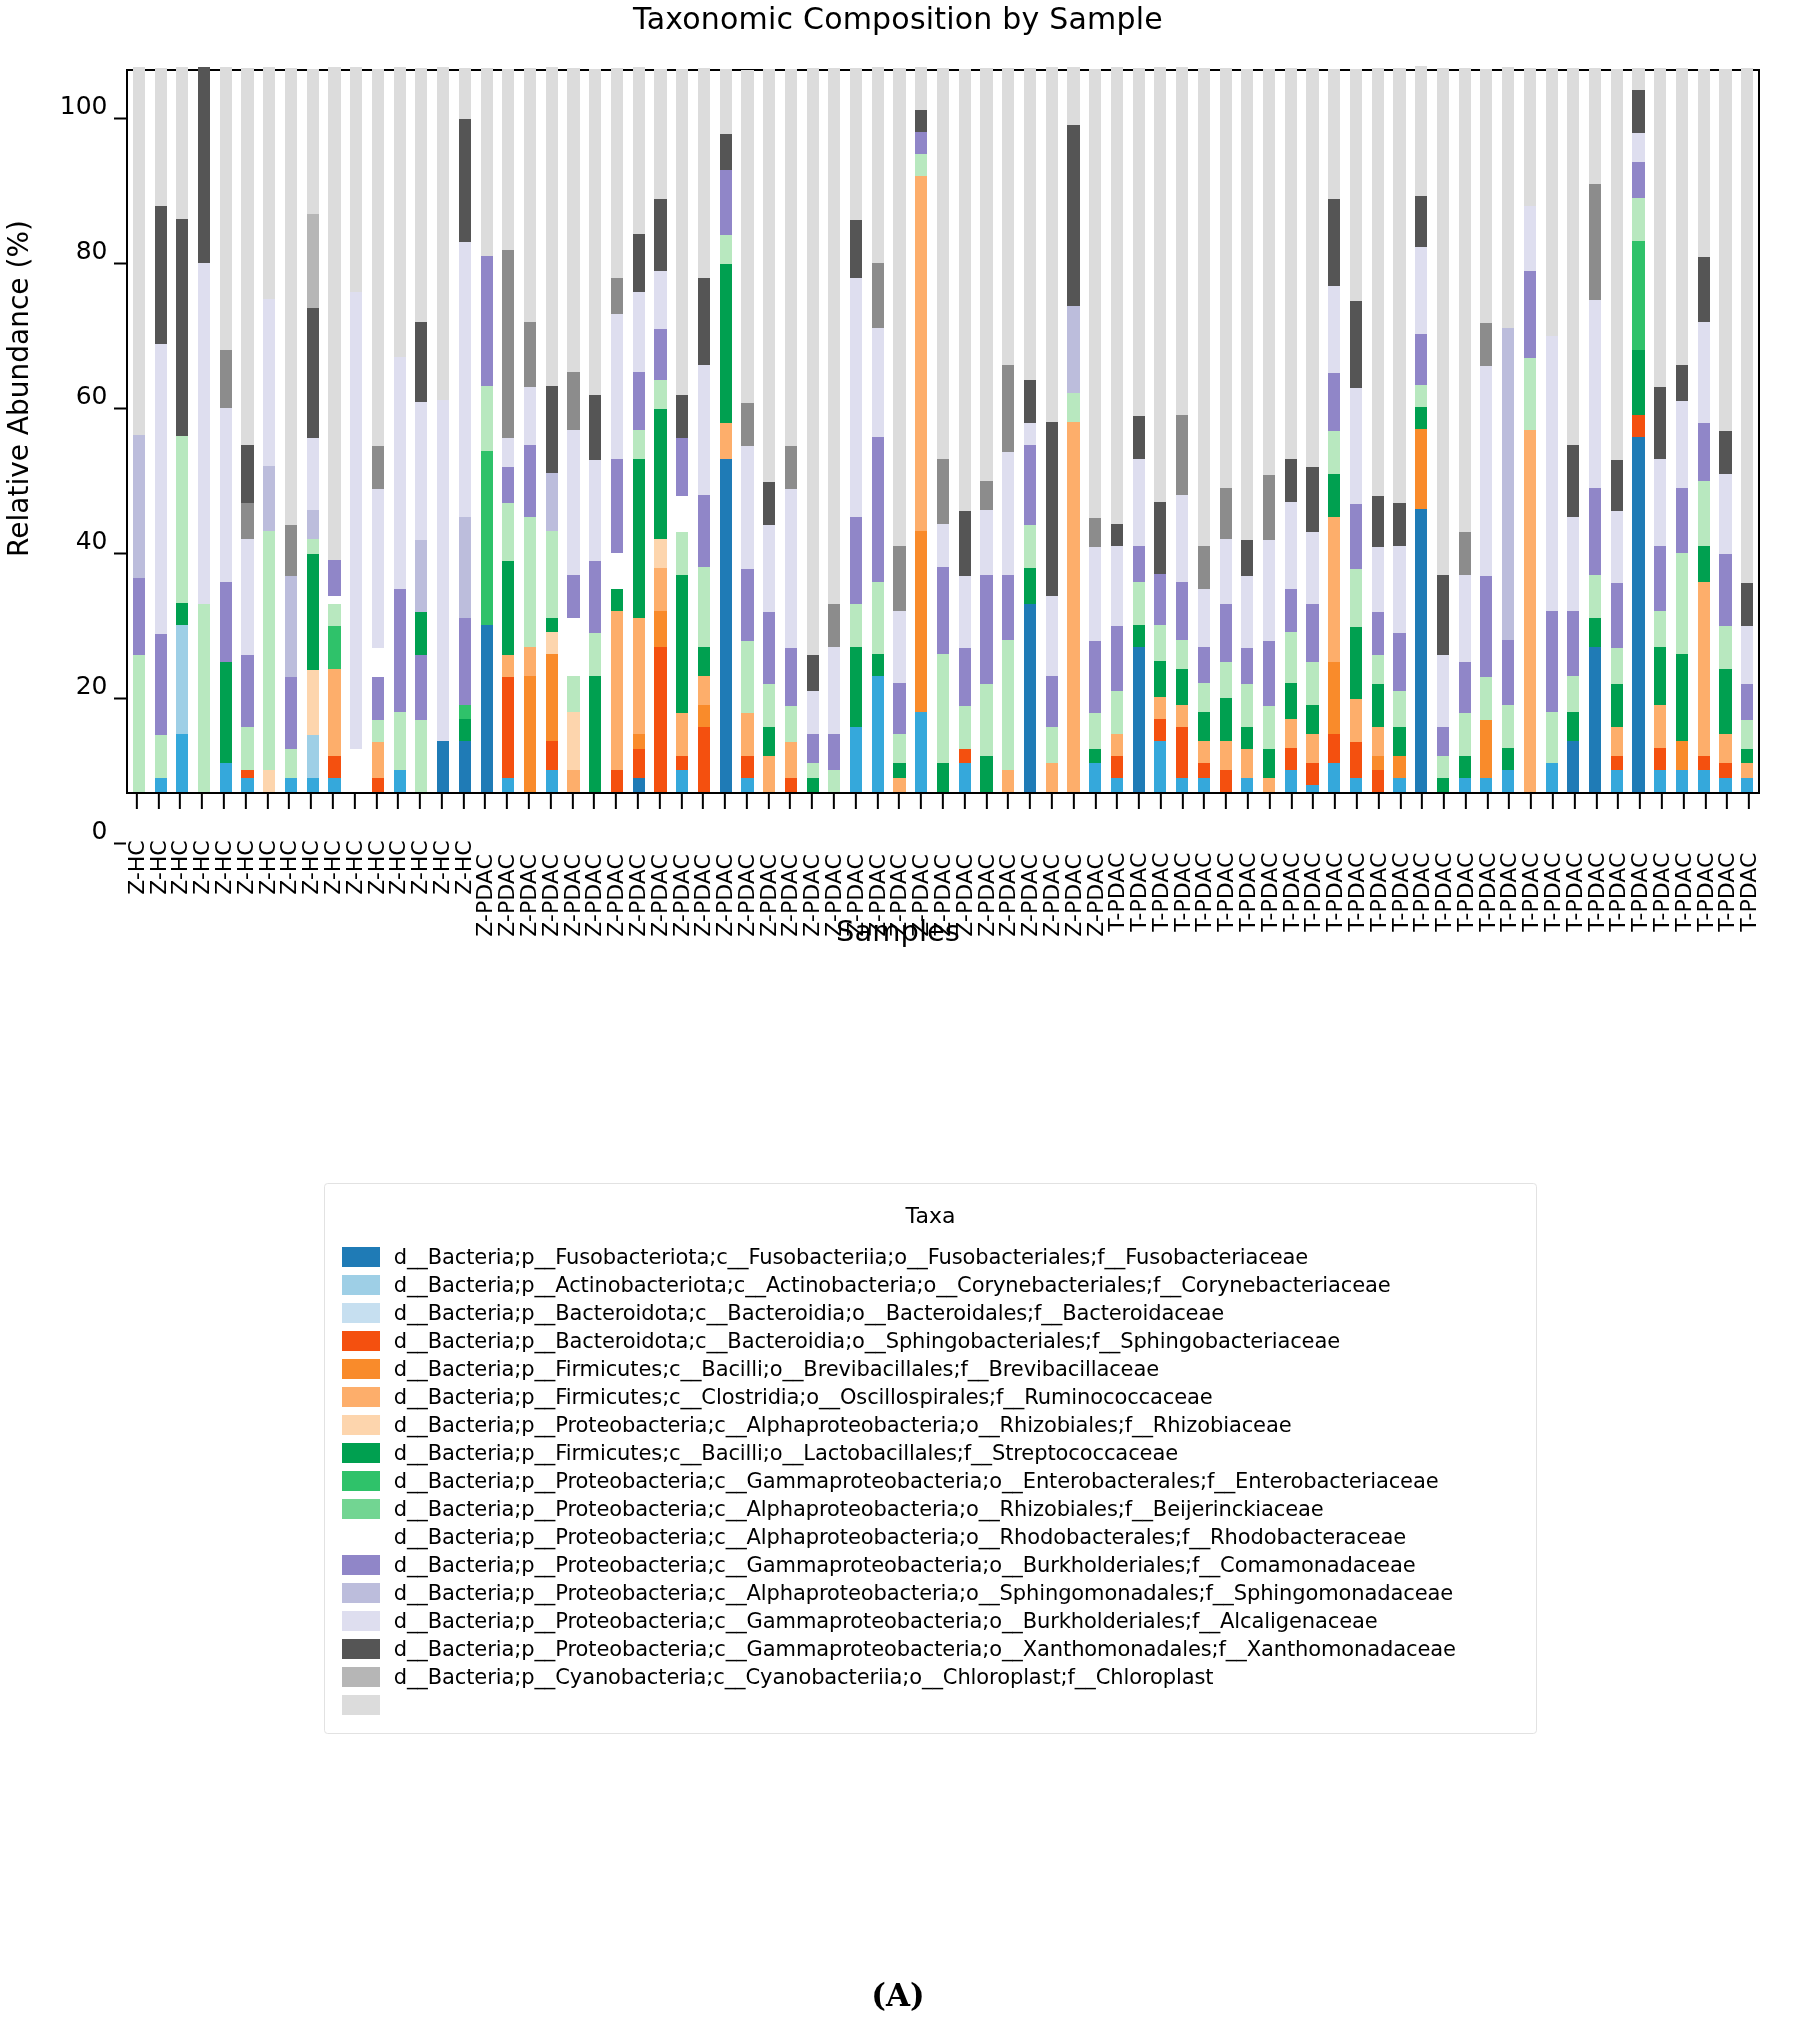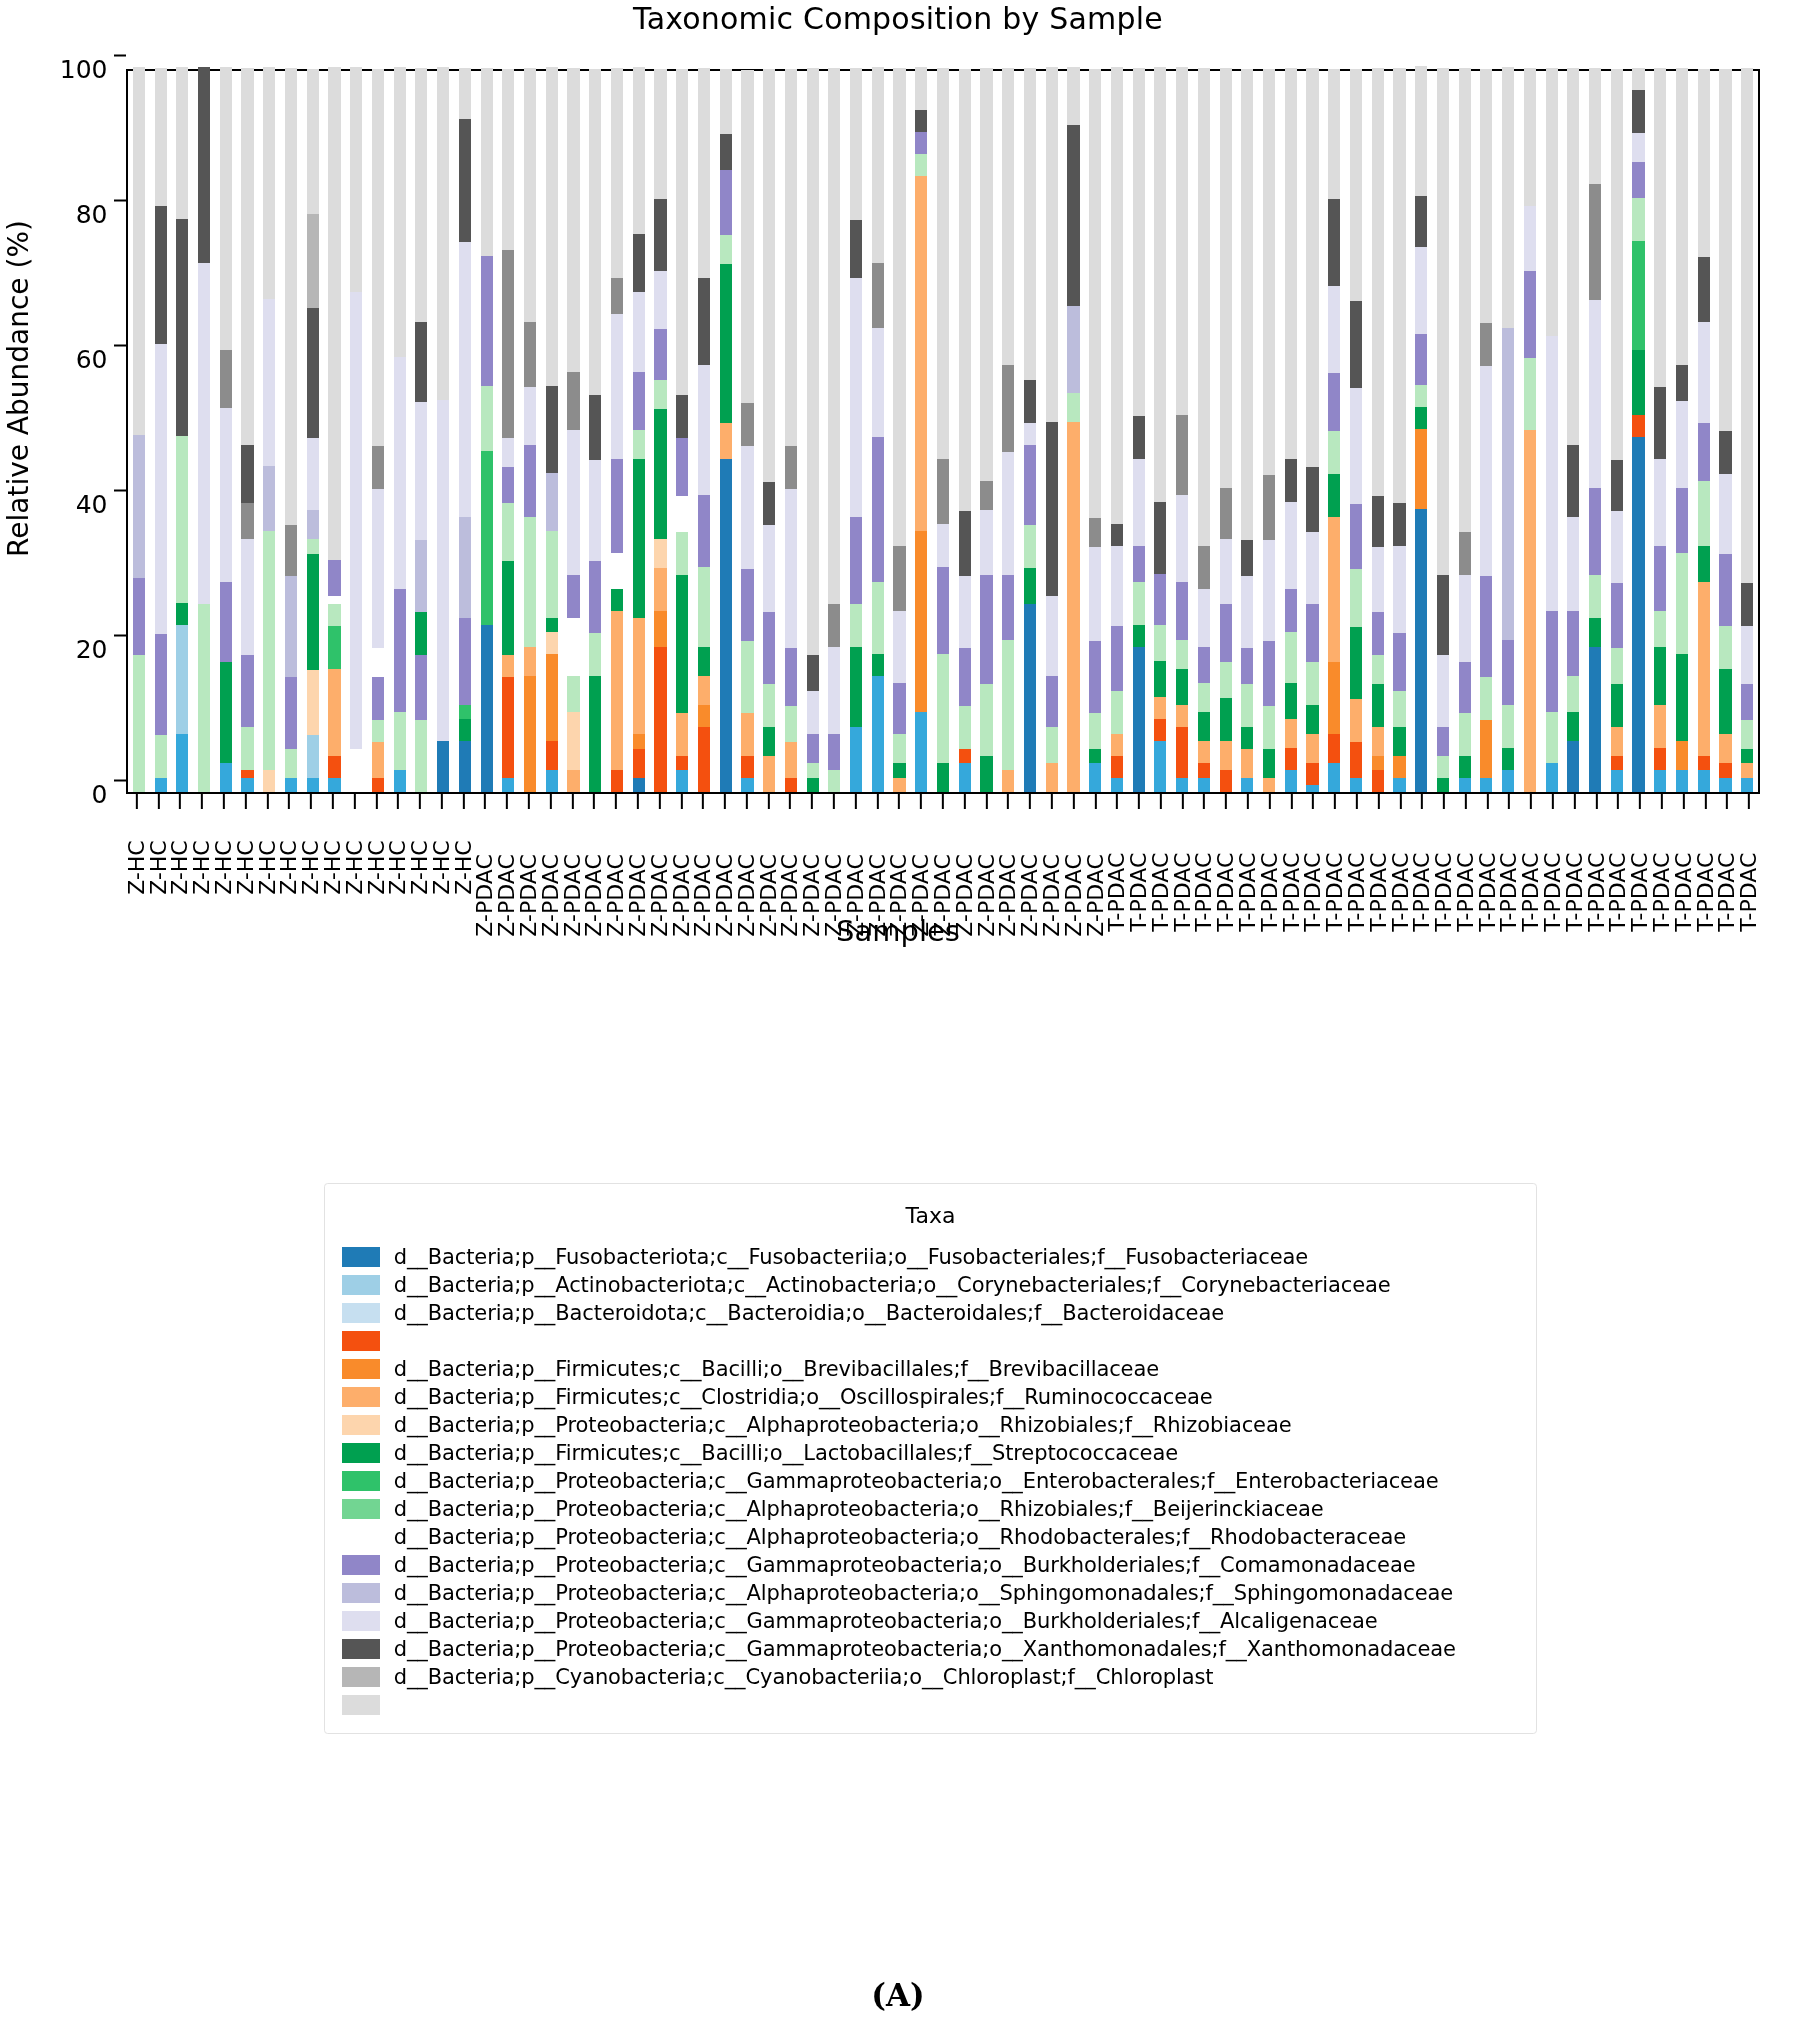--- a/index.html
+++ b/index.html
@@ -23,21 +23,21 @@
   }
   #plot-area{position:absolute;left:0;top:0;right:0;bottom:0;display:flex;align-items:flex-end;}
 
   .bar-slot{flex:1 1 0;height:100%;display:flex;flex-direction:column;justify-content:flex-end;
             align-items:center;position:relative;}
   .bar{width:56%;display:flex;flex-direction:column-reverse;}
   .seg{width:100%;}
 
   
   #y-ticks{position:absolute;left:0;top:69px;width:126px;height:725px;}
-  .ytick{position:absolute;right:0;transform:translateY(-50%);display:flex;align-items:flex-start;}
+  .ytick{position:absolute;right:0;transform:translateY(-50%);display:flex;align-items:flex-end;margin-top:36px;}
   .ytick .lbl{font-size:25px;color:#000;padding-right:6.5px;white-space:nowrap;}
   .ytick .mark{display:block;width:12px;height:2.3px;background:#000;}
 
   #y-axis-label{
     position:absolute;left:-306px;top:372px;width:648px;text-align:center;
     transform:rotate(-90deg);font-size:28px;color:#000;
   }
 
   
   #x-ticks{position:absolute;left:126px;top:794px;width:1634px;height:18.5px;}
@@ -1274,20 +1274,21 @@
         <div class="legend-row">
           <span class="swatch" style="background: rgb(158, 207, 230);"></span>
           <span class="legend-label">d__Bacteria;p__Actinobacteriota;c__Actinobacteria;o__Corynebacteriales;f__Corynebacteriaceae</span>
         </div>
         <div class="legend-row">
           <span class="swatch" style="background: rgb(198, 223, 240);"></span>
           <span class="legend-label">d__Bacteria;p__Bacteroidota;c__Bacteroidia;o__Bacteroidales;f__Bacteroidaceae</span>
         </div>
         <div class="legend-row">
           <span class="swatch" style="background: rgb(244, 80, 15);"></span>
+          <span class="legend-label">d__Bacteria;p__Bacteroidota;c__Bacteroidia;o__Sphingobacteriales;f__Sphingobacteriaceae</span>
         </div>
         <div class="legend-row">
           <span class="swatch" style="background: rgb(249, 139, 43);"></span>
           <span class="legend-label">d__Bacteria;p__Firmicutes;c__Bacilli;o__Brevibacillales;f__Brevibacillaceae</span>
         </div>
         <div class="legend-row">
           <span class="swatch" style="background: rgb(253, 174, 107);"></span>
           <span class="legend-label">d__Bacteria;p__Firmicutes;c__Clostridia;o__Oscillospirales;f__Ruminococcaceae</span>
         </div>
         <div class="legend-row">

